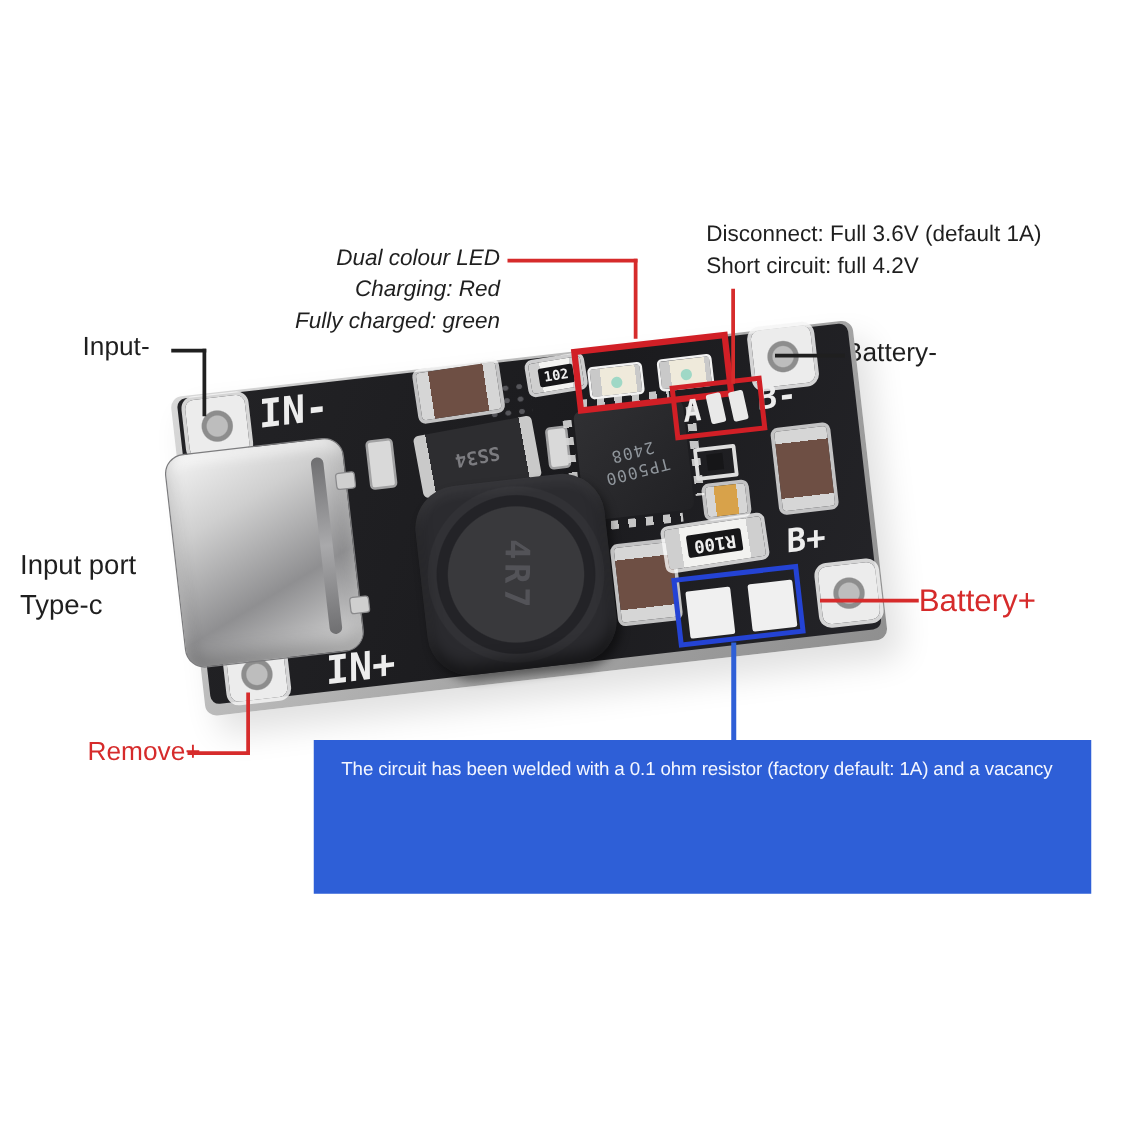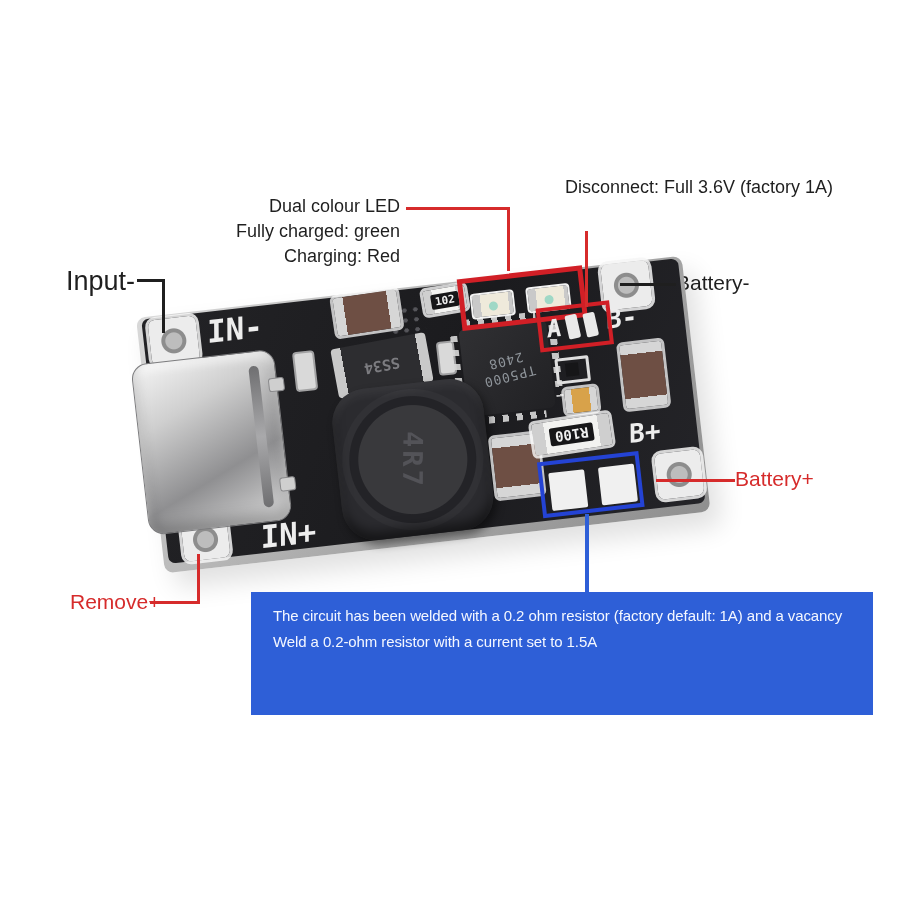--- a/index.html
+++ b/index.html
@@ -10,26 +10,26 @@
     --highlight-blue:#2443d4;
   }
   *{margin:0;padding:0;box-sizing:border-box;}
   html,body{background:#fff;}
   body{font-family:"Liberation Sans",sans-serif;color:var(--annotation-black);}
   .canvas{position:relative;width:900px;height:900px;background:#fff;overflow:hidden;}
 
   
   .callout{position:absolute;color:var(--annotation-black);}
   .callout.red{color:var(--annotation-red);}
-  .c-dual-led{left:178px;top:194px;width:222px;text-align:right;font-size:18px;line-height:25px;}
+  .c-dual-led{left:178px;top:194px;width:222px;text-align:right;font-size:18px;line-height:25px;font-style:italic;}
   .c-disconnect{left:565px;top:175px;font-size:18px;line-height:25px;}
-  .c-input-minus{left:66px;top:266px;font-size:27px;text-align:right;}
+  .c-input-minus{left:66px;top:266px;font-size:21px;text-align:right;}
   .c-battery-minus{left:676px;top:271px;font-size:21px;}
   .c-input-port{left:16px;top:436px;font-size:22px;line-height:32px;}
-  .c-battery-plus{left:735px;top:467px;font-size:21px;}
+  .c-battery-plus{left:735px;top:467px;font-size:25px;}
   .c-input-plus{left:70px;top:590px;font-size:21px;}
 
   
   .cline{position:absolute;z-index:30;}
   .cline.black{background:var(--annotation-black);}
   .cline.redl{background:var(--annotation-red);}
   .cline.bluel{background:var(--info-box-bg);}
 
   
   .info-box{position:absolute;left:251px;top:592px;width:622px;height:123px;
@@ -201,33 +201,37 @@
   <div class="cline redl" style="left:406px;top:207px;width:104px;height:3px;"></div>
   <div class="cline redl" style="left:507px;top:207px;width:3px;height:64px;"></div>
   <div class="cline redl" style="left:585px;top:231px;width:3px;height:76px;"></div>
   <div class="cline redl" style="left:656px;top:479px;width:79px;height:3px;"></div>
   <div class="cline redl" style="left:197px;top:554px;width:3px;height:50px;"></div>
   <div class="cline redl" style="left:150px;top:601px;width:50px;height:3px;"></div>
   <div class="cline bluel" style="left:585px;top:514px;width:4px;height:78px;"></div>
 
   <div class="callout c-dual-led">
     <div>Dual colour LED</div>
+    <div>Charging: Red</div>
     <div>Fully charged: green</div>
-    <div>Charging: Red</div>
   </div>
 
   <div class="callout c-disconnect">
-    <div>Disconnect: Full 3.6V (factory 1A)</div>
+    <div>Disconnect: Full 3.6V (default 1A)</div>
+    <div>Short circuit: full 4.2V</div>
   </div>
 
   <div class="callout c-input-minus">Input-</div>
   <div class="callout c-battery-minus">Battery-</div>
 
+  <div class="callout c-input-port">
+    <div>Input port</div>
+    <div>Type-c</div>
+  </div>
 
   <div class="callout red c-battery-plus">Battery+</div>
   <div class="callout red c-input-plus">Remove+</div>
 
   <div class="info-box">
-    <div>The circuit has been welded with a 0.2 ohm resistor (factory default: 1A) and a vacancy</div>
-    <div>Weld a 0.2-ohm resistor with a current set to 1.5A</div>
+    <div>The circuit has been welded with a 0.1 ohm resistor (factory default: 1A) and a vacancy</div>
   </div>
 
 </div>
 
 </body></html>

